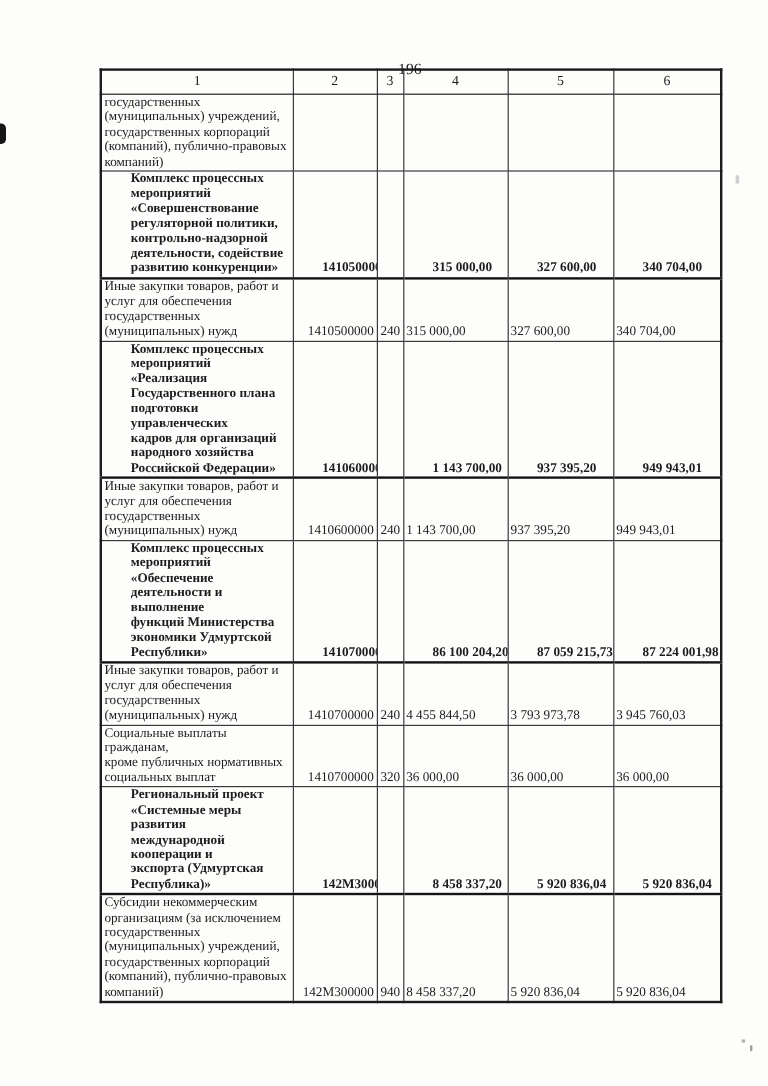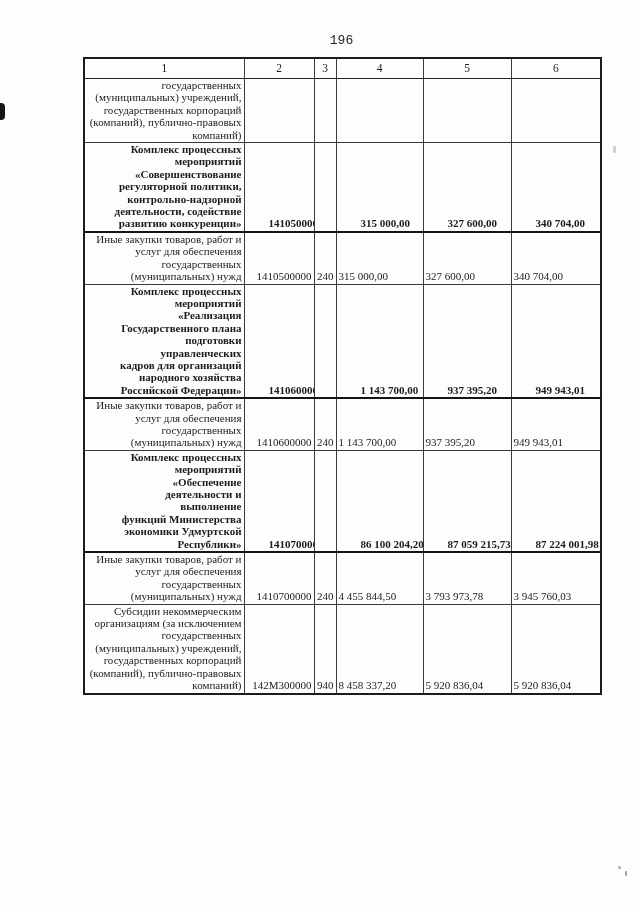--- a/index.html
+++ b/index.html
@@ -10,25 +10,24 @@
     color: #1a1a1a;
     position: relative;
     overflow: hidden;
   }
   .page {
     position: absolute; inset: 0;
     background: #fdfdfc;
   }
   .page-number {
     position: absolute;
-    top: 33px; left: 83px; width: 517px;
+    top: 50px; left: 83px; width: 517px;
     text-align: center;
     font-size: 13px;
     color: #222;
-    font-family: Liberation Mono, monospace;
   }
   table.budget {
     position: absolute;
     top: 57px; left: 83px;
     width: 517px;
     border-collapse: collapse;
     table-layout: fixed;
     font-size: 11px;
     line-height: 12.4px;
     color: #1c1c1c;
@@ -49,21 +48,21 @@
   table.budget thead th {
     font-weight: normal;
     text-align: center;
     height: 18px;
     vertical-align: middle;
     border-bottom: 1.5px solid #222;
     font-size: 11.5px;
   }
   td.name {
     vertical-align: top;
-    text-align: right;
+    text-align: left;
     white-space: pre-line;
   }
   td.code, td.vid {
     vertical-align: bottom;
     text-align: right;
     white-space: nowrap;
   }
   td.amt {
     vertical-align: bottom;
     white-space: nowrap;
@@ -190,20 +189,42 @@
 услуг для обеспечения
 государственных
 (муниципальных) нужд</td>
         <td class="code">1410700000</td>
         <td class="vid">240</td>
         <td class="amt">4 455 844,50</td>
         <td class="amt">3 793 973,78</td>
         <td class="amt">3 945 760,03</td>
       </tr>
       <tr>
+        <td class="name">Социальные выплаты гражданам,
+кроме публичных нормативных
+социальных выплат</td>
+        <td class="code">1410700000</td>
+        <td class="vid">320</td>
+        <td class="amt">36 000,00</td>
+        <td class="amt">36 000,00</td>
+        <td class="amt">36 000,00</td>
+      </tr>
+      <tr class="bold">
+        <td class="name">Региональный проект
+«Системные меры развития
+международной кооперации и
+экспорта (Удмуртская
+Республика)»</td>
+        <td class="code">142М300000</td>
+        <td class="vid"></td>
+        <td class="amt">8 458 337,20</td>
+        <td class="amt">5 920 836,04</td>
+        <td class="amt">5 920 836,04</td>
+      </tr>
+      <tr>
         <td class="name">Субсидии некоммерческим
 организациям (за исключением
 государственных
 (муниципальных) учреждений,
 государственных корпораций
 (компаний), публично-правовых
 компаний)</td>
         <td class="code">142М300000</td>
         <td class="vid">940</td>
         <td class="amt">8 458 337,20</td>

